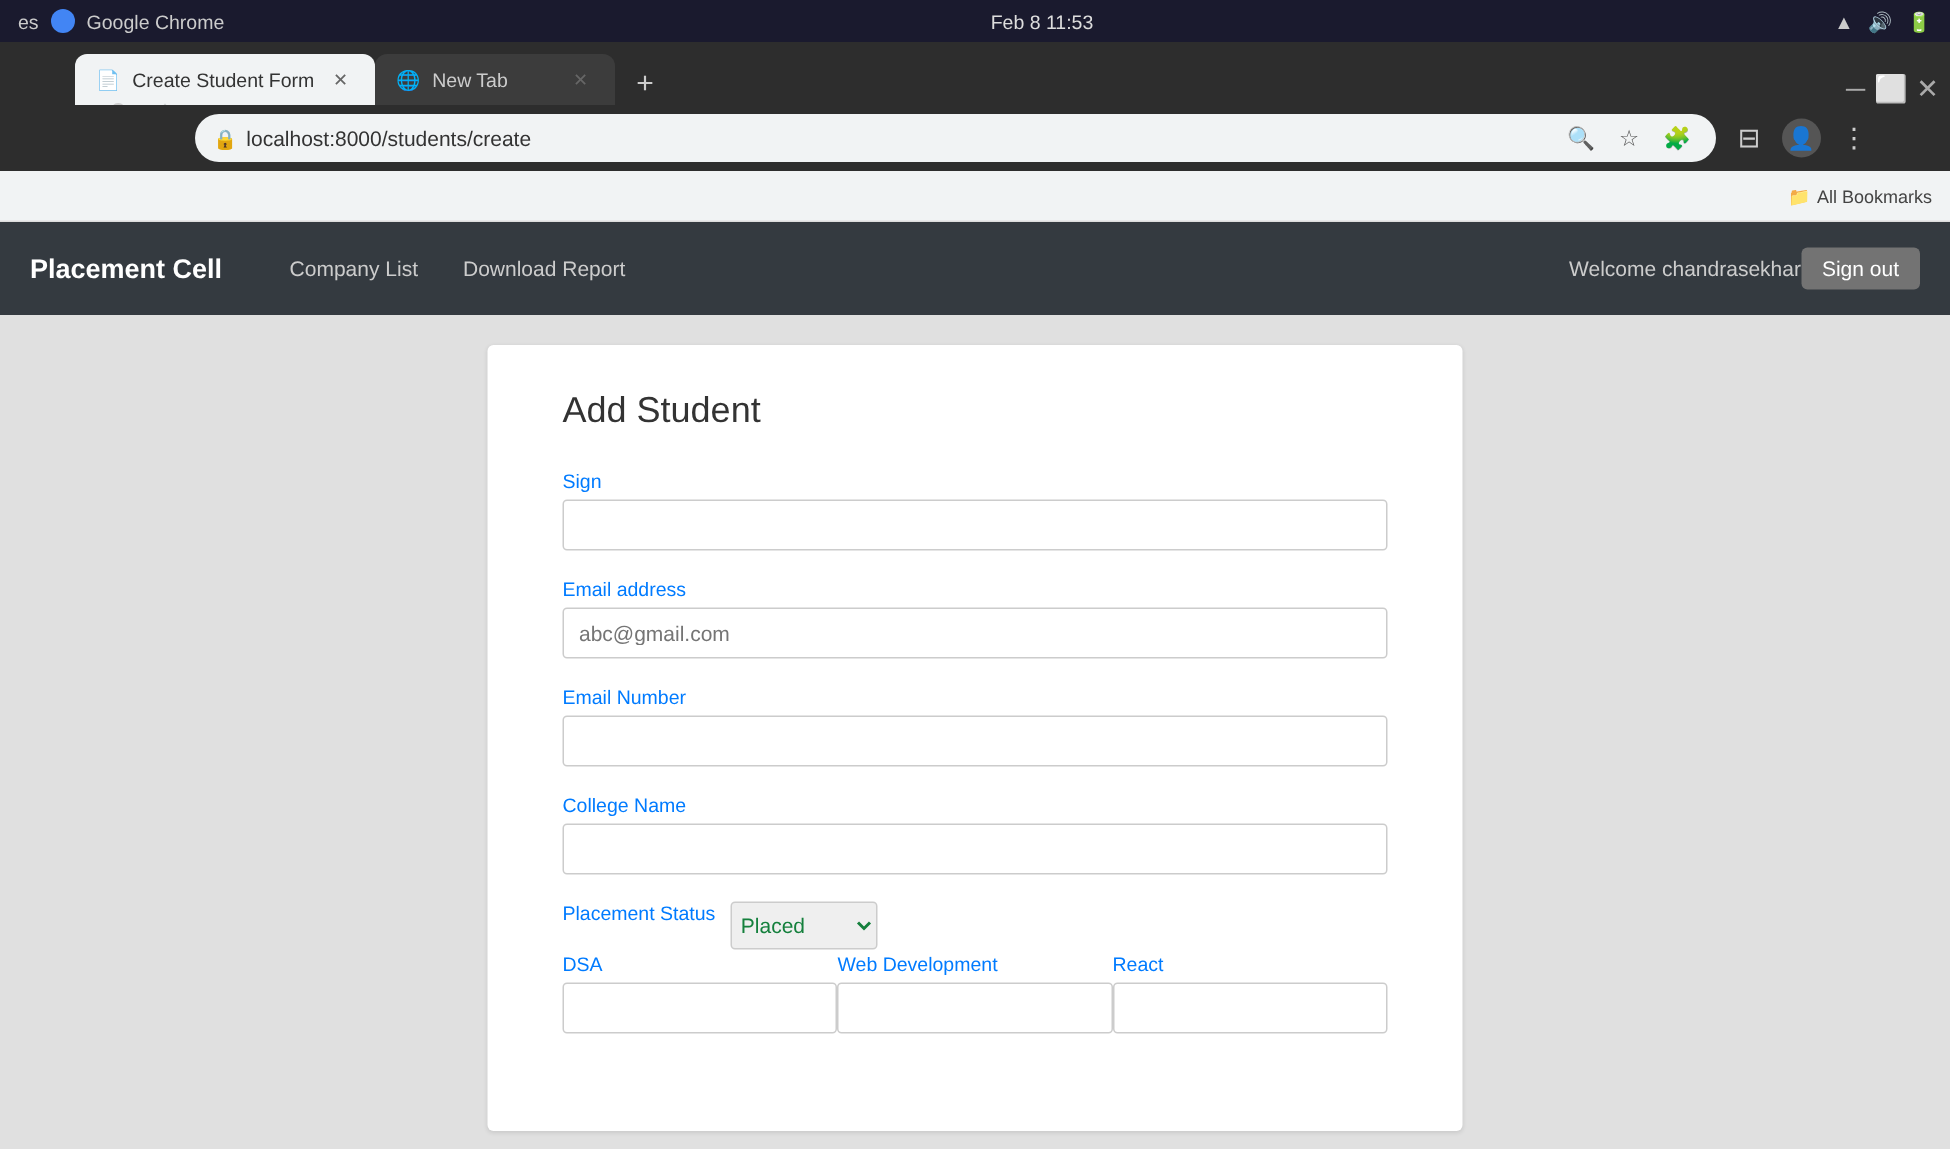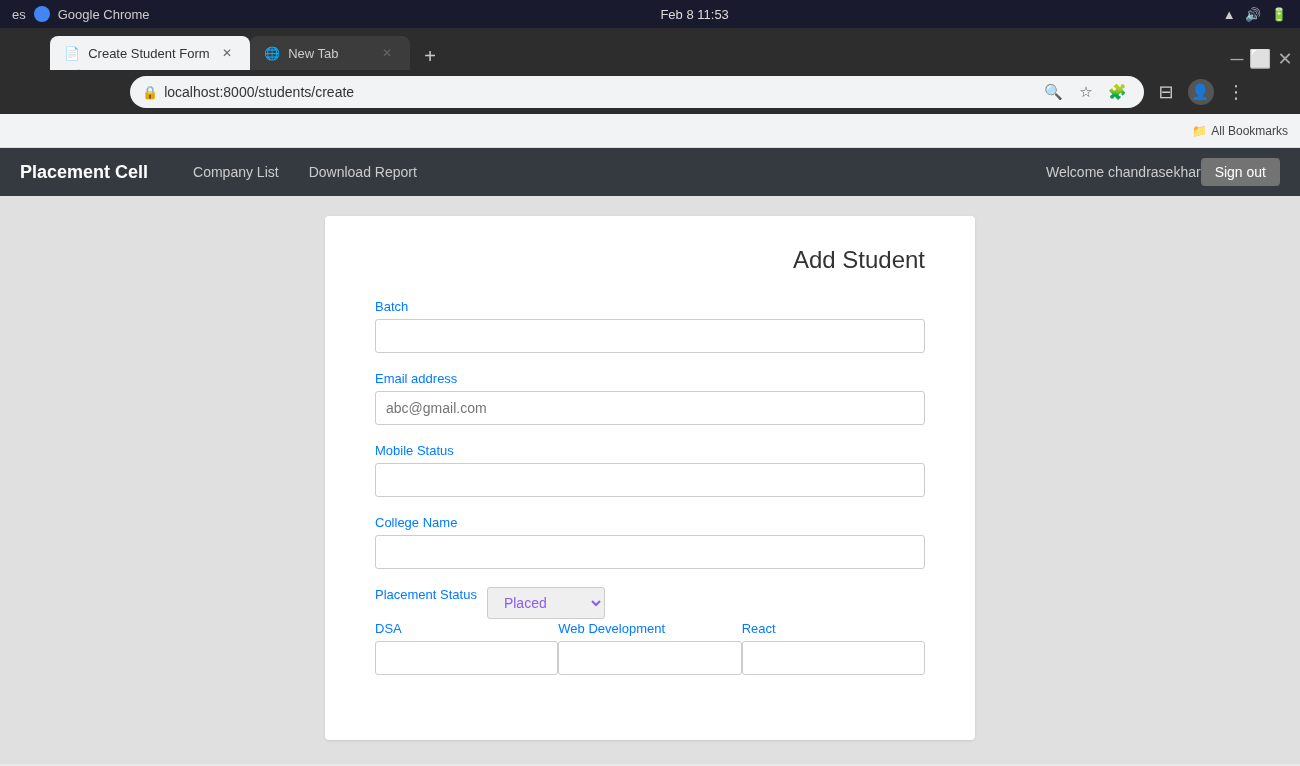--- a/index.html
+++ b/index.html
@@ -112,21 +112,21 @@
       padding: 0 12px;
       font-size: 12px;
       color: #333;
       border-bottom: 1px solid #ddd;
     }
     .bookmarks-folder { display: flex; align-items: center; gap: 4px; color: #444; margin-left: auto; }
 
     
     .app-nav {
       background: #343a40;
-      height: 48px;
+      height: 62px;
       display: flex;
       align-items: center;
       padding: 0 20px;
     }
     .nav-brand {
       color: white;
       font-size: 18px;
       font-weight: bold;
       margin-right: 30px;
     }
@@ -162,21 +162,21 @@
 
     .form-card {
       background: white;
       border-radius: 4px;
       padding: 30px 50px 40px 50px;
       width: 650px;
       box-shadow: 0 1px 3px rgba(0,0,0,0.1);
     }
 
     .form-title {
-      text-align: right;
+      text-align: left;
       font-size: 24px;
       font-weight: normal;
       color: #333;
       margin-bottom: 25px;
     }
 
     .form-group { margin-bottom: 18px; }
     .form-label {
       display: block;
       font-size: 13px;
@@ -201,23 +201,23 @@
       margin-bottom: 2px;
     }
     .placement-label {
       font-size: 13px;
       color: #007bff;
     }
     .placement-select {
       height: 32px;
       border: 1px solid #ccc;
       border-radius: 3px;
-      padding: 0 12px;
-      font-size: 14px;
-      color: #8b5cf6;
+      padding: 0 2px;
+      font-size: 14px;
+      color: #15803d;
       outline: none;
     }
 
     .scores-row {
       display: flex;
       margin-bottom: 25px;
     }
     .score-group { flex: 1; }
     .score-label {
       display: block;
@@ -326,32 +326,32 @@
     <span class="nav-welcome">Welcome chandrasekhar</span>
     <button class="btn-signout">Sign out</button>
   </div>
 </nav>
 
 <div class="page-bg">
   <div class="form-card">
     <h2 class="form-title">Add Student</h2>
 
     <div class="form-group">
-      <label class="form-label">Batch</label>
+      <label class="form-label">Sign</label>
       <input class="form-control" type="text" placeholder="" style="">
     </div>
 
 
     <div class="form-group">
       <label class="form-label">Email address</label>
       <input class="form-control" type="email" placeholder="abc@gmail.com" style="">
     </div>
 
     <div class="form-group">
-      <label class="form-label">Mobile Status</label>
+      <label class="form-label">Email Number</label>
       <input class="form-control" type="text" placeholder="" style="">
     </div>
 
     <div class="form-group">
       <label class="form-label">College Name</label>
       <input class="form-control" type="text" placeholder="" style="">
     </div>
 
     <div class="placement-row">
       <span class="placement-label">Placement Status</span>

